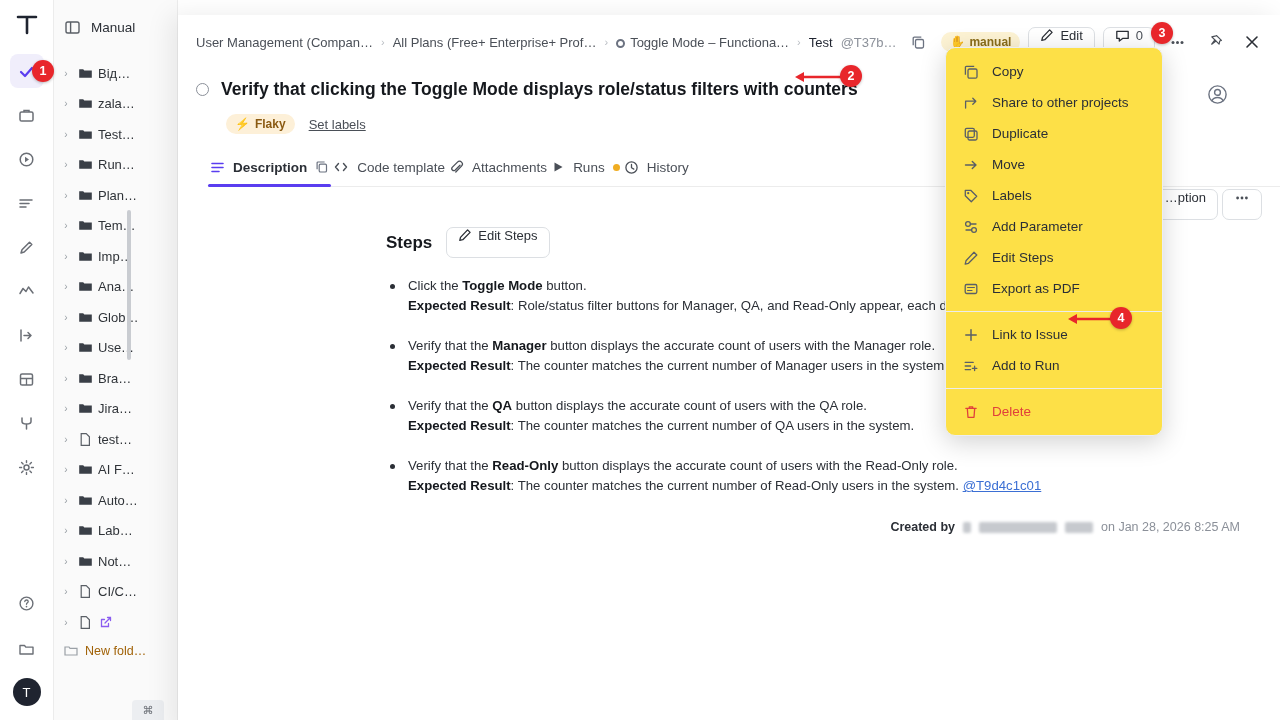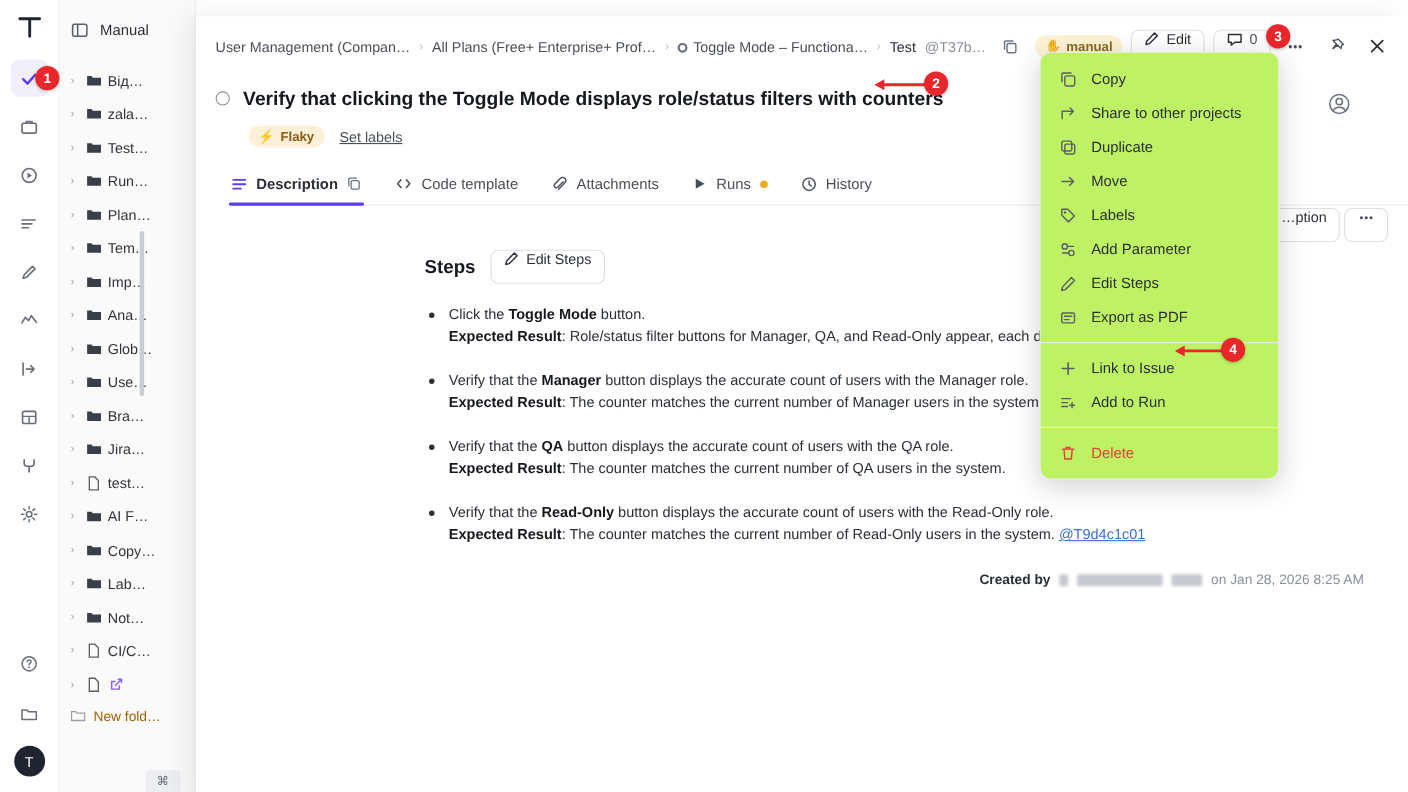--- a/index.html
+++ b/index.html
@@ -118,21 +118,21 @@
   .labels-row { display: flex; align-items: center; gap: 14px; margin: 14px 0 0 30px; }
   .flaky {
     display: inline-flex; align-items: center; gap: 5px;
     background: #fdf0d8; color: #8a5a12; font-size: 12px;
     padding: 3px 9px; border-radius: 13px; font-weight: bold;
   }
   .set-labels { font-size: 13px; color: #4a4f57; text-decoration: underline; }
 
   
   .tabs {
-    display: flex; align-items: center; gap: 26px;
+    display: flex; align-items: center; 
     margin: 16px 0 0 30px; border-bottom: 1px solid #ececec;
     padding-right: 20px;
   }
   .tab {
     display: flex; align-items: center; gap: 8px;
     font-size: 13.5px; color: #4a4f57; padding: 9px 2px 11px 2px;
     position: relative; white-space: nowrap;
   }
   .tab.active { color: #2b2f36; font-weight: bold; }
   .tab.active::after {
@@ -164,21 +164,21 @@
     position: absolute; right: 40px; top: 505px;
     display: flex; align-items: center; gap: 8px;
     font-size: 12.5px; color: #8b9099; margin-left: 40px;
   }
   .created-by .lbl { color: #2b2f36; font-weight: bold; }
   .blur-block { display: inline-block; height: 11px; border-radius: 2px; background: #c6c9ce; filter: blur(1.4px); }
 
   
   .menu {
     position: absolute; left: 945px; top: 47px; width: 218px;
-    background: #bef264; border-radius: 10px;
+    background: #fde047; border-radius: 10px;
     box-shadow: 0 6px 26px rgba(0,0,0,0.18); padding: 8px 0;
     border: 1px solid #eceef0;
   }
   .menu-item {
     display: flex; align-items: center; gap: 13px;
     height: 31px; padding: 0 16px; font-size: 13.5px; color: #2b2f36;
   }
   .menu-item .mi-ic { width: 17px; display: flex; align-items: center; justify-content: center; color: #5a5f66; }
   .menu-sep { height: 1px; background: #ececec; margin: 7px 0; }
   .menu-item.danger, .menu-item.danger .mi-ic { color: #e0403b; }
@@ -414,21 +414,21 @@
           </span>
           <span class="tree-label">AI F…</span>
         </div>
       <div class="tree-row">
           <span class="chev">›</span>
           <span class="folder">
             <svg width="15" height="15" viewBox="0 0 15 15">
               <path d="M1.2 3.2h4l1.1 1.4h7.5v7.2H1.2z" fill="#3a3f47"></path>
             </svg>
           </span>
-          <span class="tree-label">Copy…</span>
+          <span class="tree-label">Auto…</span>
         </div>
       <div class="tree-row">
           <span class="chev">›</span>
           <span class="folder">
             <svg width="15" height="15" viewBox="0 0 15 15">
               <path d="M1.2 3.2h4l1.1 1.4h7.5v7.2H1.2z" fill="#3a3f47"></path>
             </svg>
           </span>
           <span class="tree-label">Lab…</span>
         </div>

